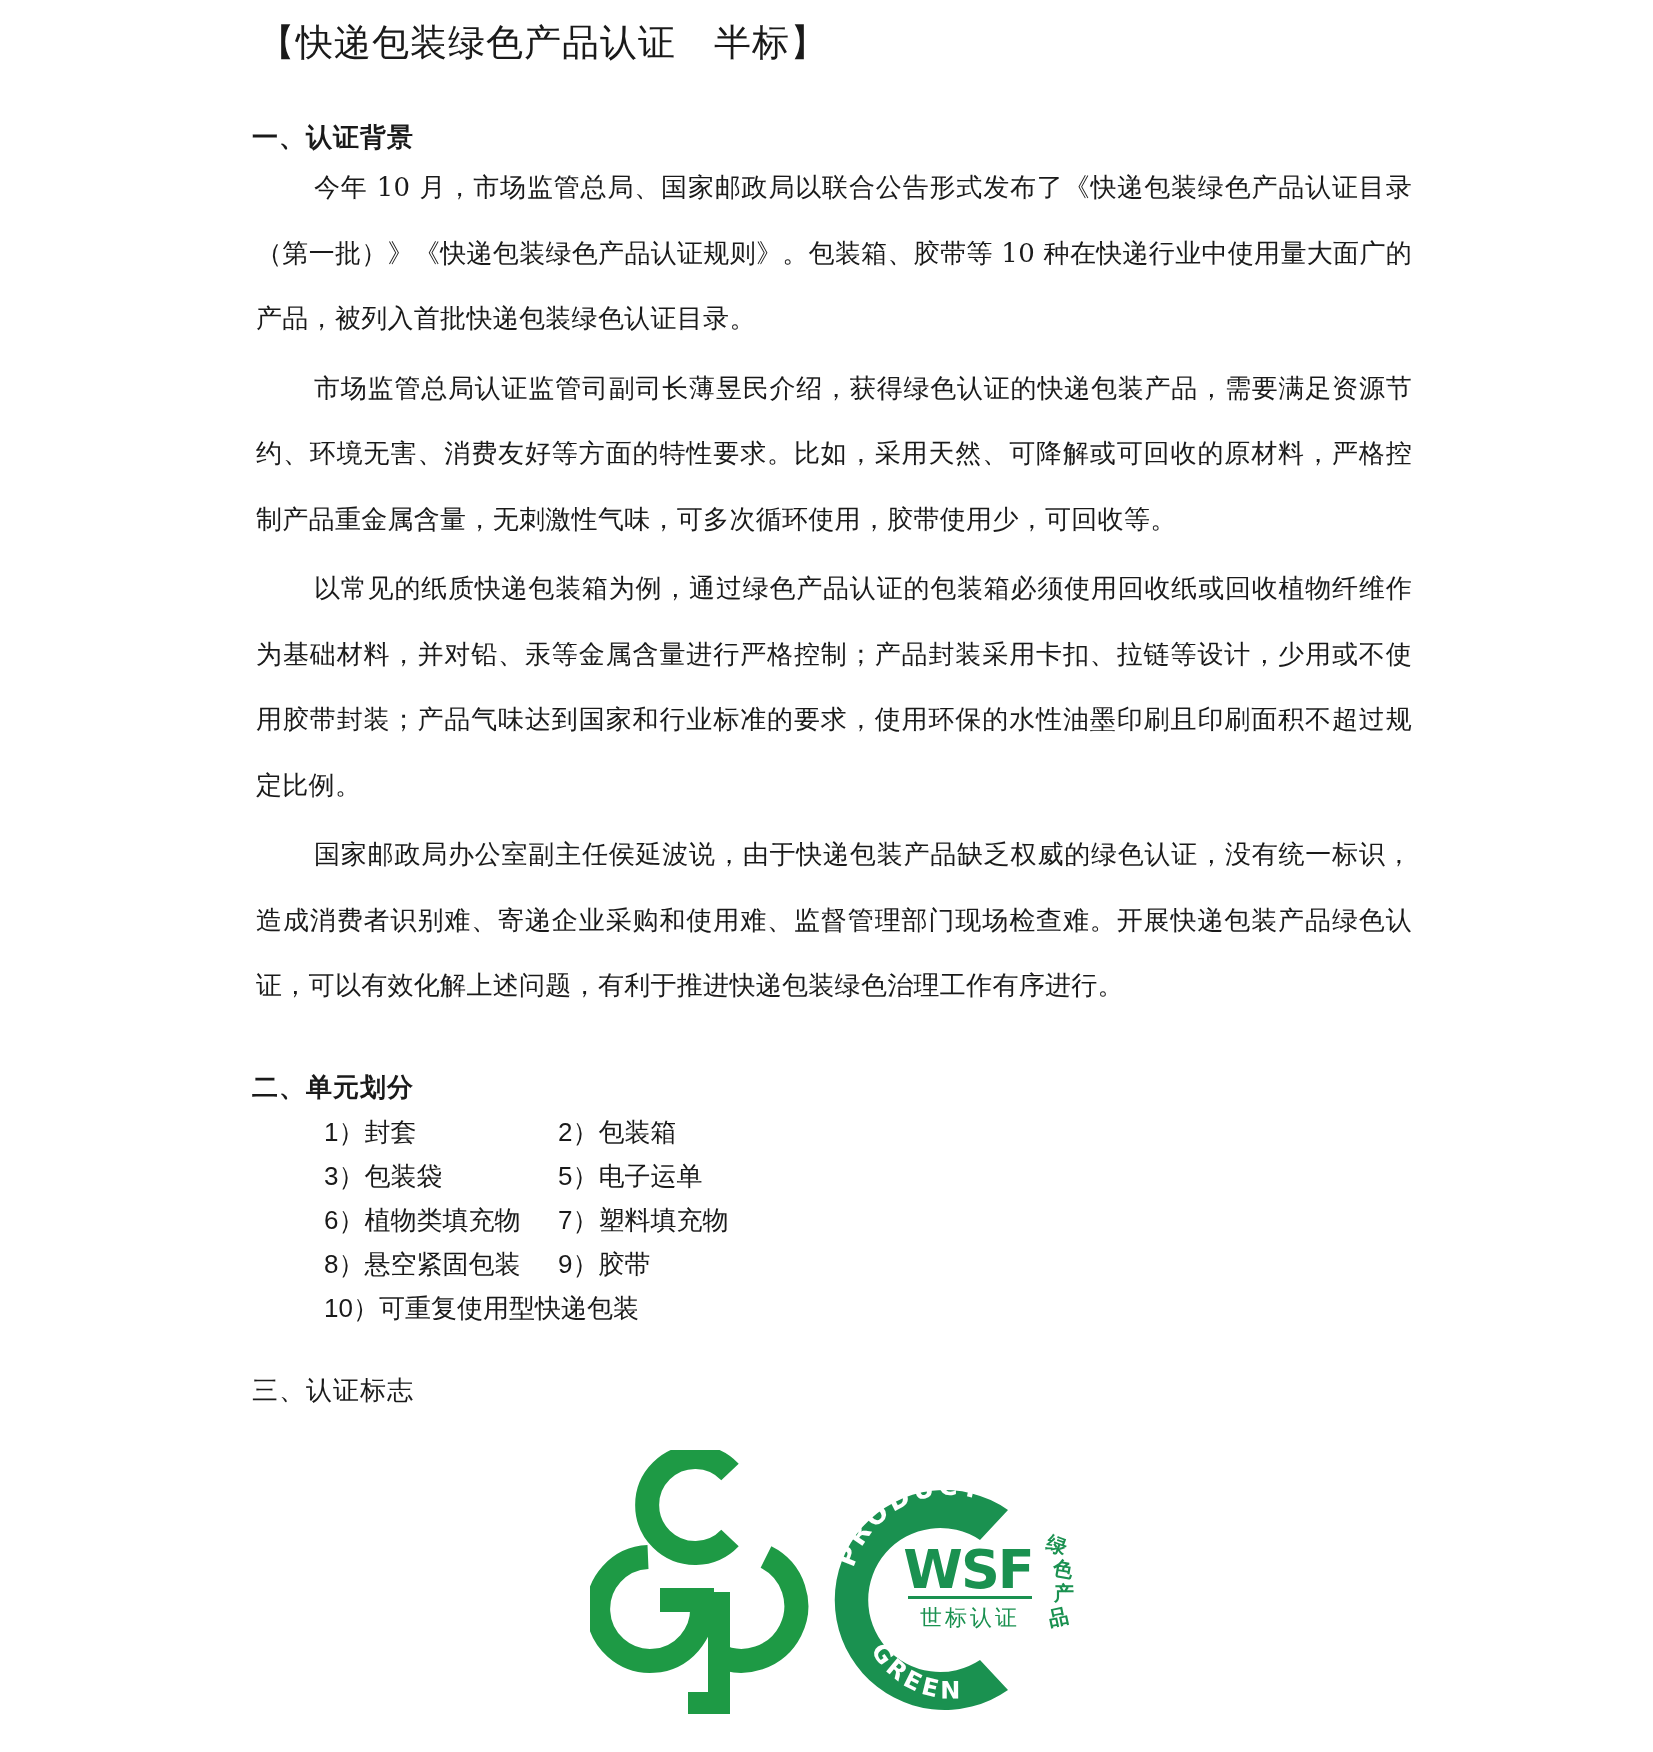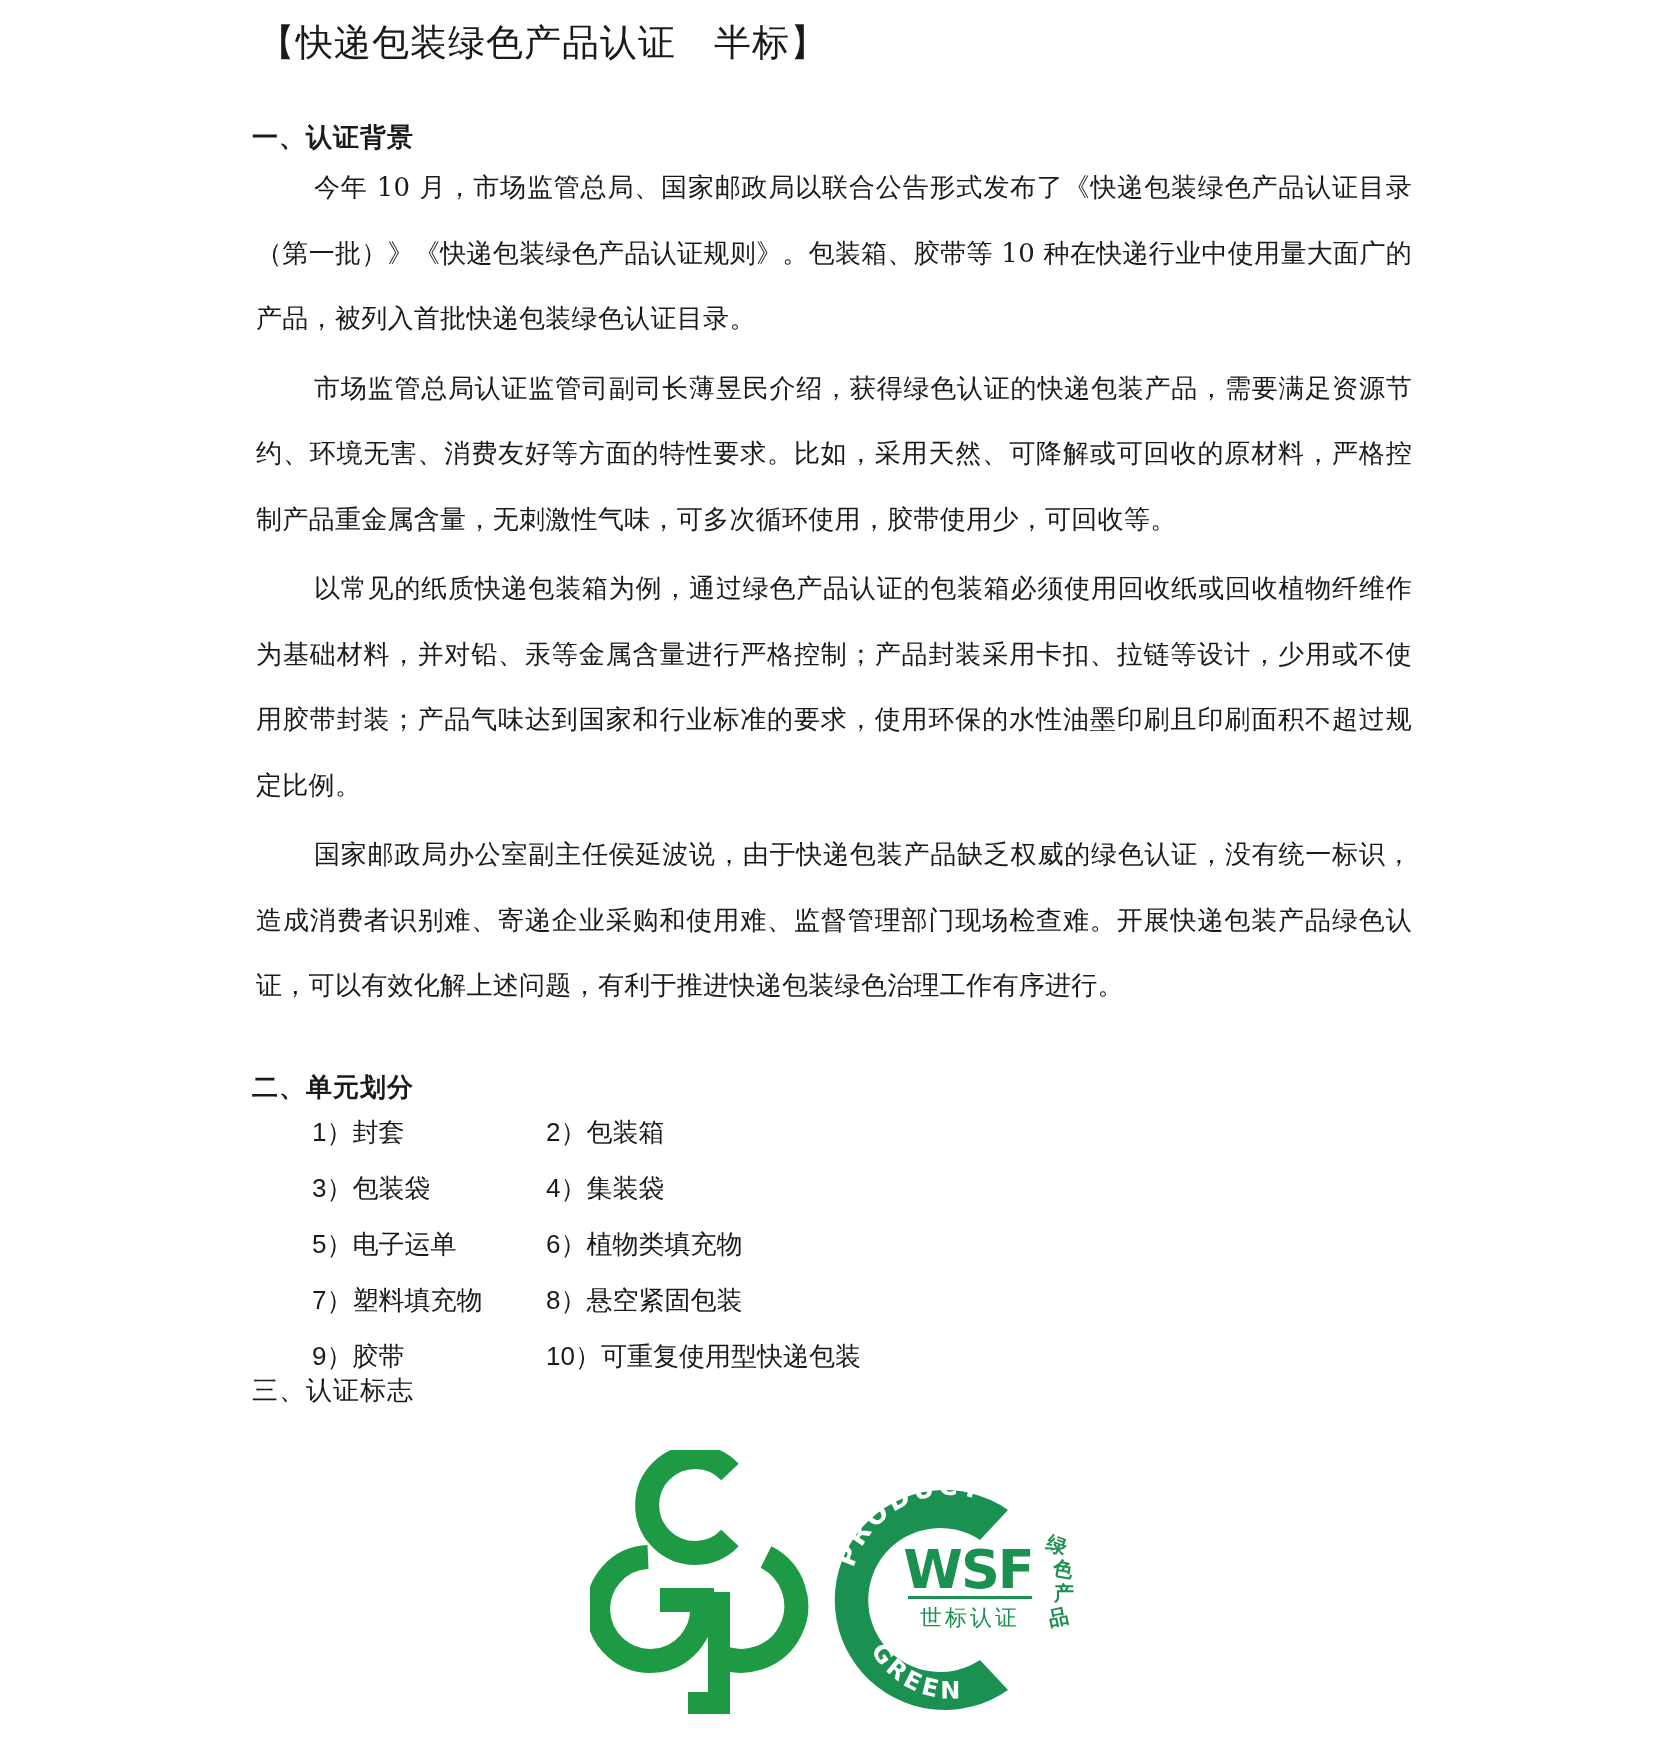--- a/index.html
+++ b/index.html
@@ -22,23 +22,23 @@
   }
   .section-heading.plain { font-weight: normal; font-family: "DejaVu Serif", serif; }
   .body-text {
     position: absolute; left: 252px; width: 1164px;
     font-size: 26px; line-height: 65.5px;
     text-align: justify; text-justify: inter-ideograph;
     letter-spacing: 0.3px;
   }
   .body-text p { margin: 4px; text-indent: 58px; }
   .units {
-    position: absolute; left: 312px; top: 1110px;
+    position: absolute; left: 324px; top: 1110px;
     display: grid; grid-template-columns: 234px 400px;
-    row-gap: 12px; font-size: 26px; line-height: 44px;
+    row-gap: 0; font-size: 26px; line-height: 44px;
     font-family: "DejaVu Sans", "Liberation Sans", sans-serif;
   }
   .unit { white-space: nowrap; }
   .unit .num { font-family: "Liberation Sans", sans-serif; }
   .logos { position: absolute; left: 590px; top: 1450px; width: 490px; height: 300px; }
   .logo-cgp { position: absolute; left: 0; top: 0; width: 230px; height: 290px; }
   .logo-wsf { position: absolute; left: 240px; top: 20px; width: 250px; height: 260px; }
 </style>
 </head>
 <body>
@@ -53,21 +53,20 @@
   <p>以常见的纸质快递包装箱为例，通过绿色产品认证的包装箱必须使用回收纸或回收植物纤维作为基础材料，并对铅、汞等金属含量进行严格控制；产品封装采用卡扣、拉链等设计，少用或不使用胶带封装；产品气味达到国家和行业标准的要求，使用环保的水性油墨印刷且印刷面积不超过规定比例。</p>
   <p>国家邮政局办公室副主任侯延波说，由于快递包装产品缺乏权威的绿色认证，没有统一标识，造成消费者识别难、寄递企业采购和使用难、监督管理部门现场检查难。开展快递包装产品绿色认证，可以有效化解上述问题，有利于推进快递包装绿色治理工作有序进行。</p>
 </div>
 
 <div class="section-heading" style="top:1070px;">二、单元划分</div>
 
 <div class="units">
   <div class="unit"><span class="num">1）</span><span>封套</span></div>
   <div class="unit"><span class="num">2）</span><span>包装箱</span></div>
   <div class="unit"><span class="num">3）</span><span>包装袋</span></div>
-  <div class="unit"><span class="num">4）</span><span>集装袋</span></div>
   <div class="unit"><span class="num">5）</span><span>电子运单</span></div>
   <div class="unit"><span class="num">6）</span><span>植物类填充物</span></div>
   <div class="unit"><span class="num">7）</span><span>塑料填充物</span></div>
   <div class="unit"><span class="num">8）</span><span>悬空紧固包装</span></div>
   <div class="unit"><span class="num">9）</span><span>胶带</span></div>
   <div class="unit"><span class="num">10）</span><span>可重复使用型快递包装</span></div>
 </div>
 
 <div class="section-heading plain" style="top:1373px;">三、认证标志</div>
 

